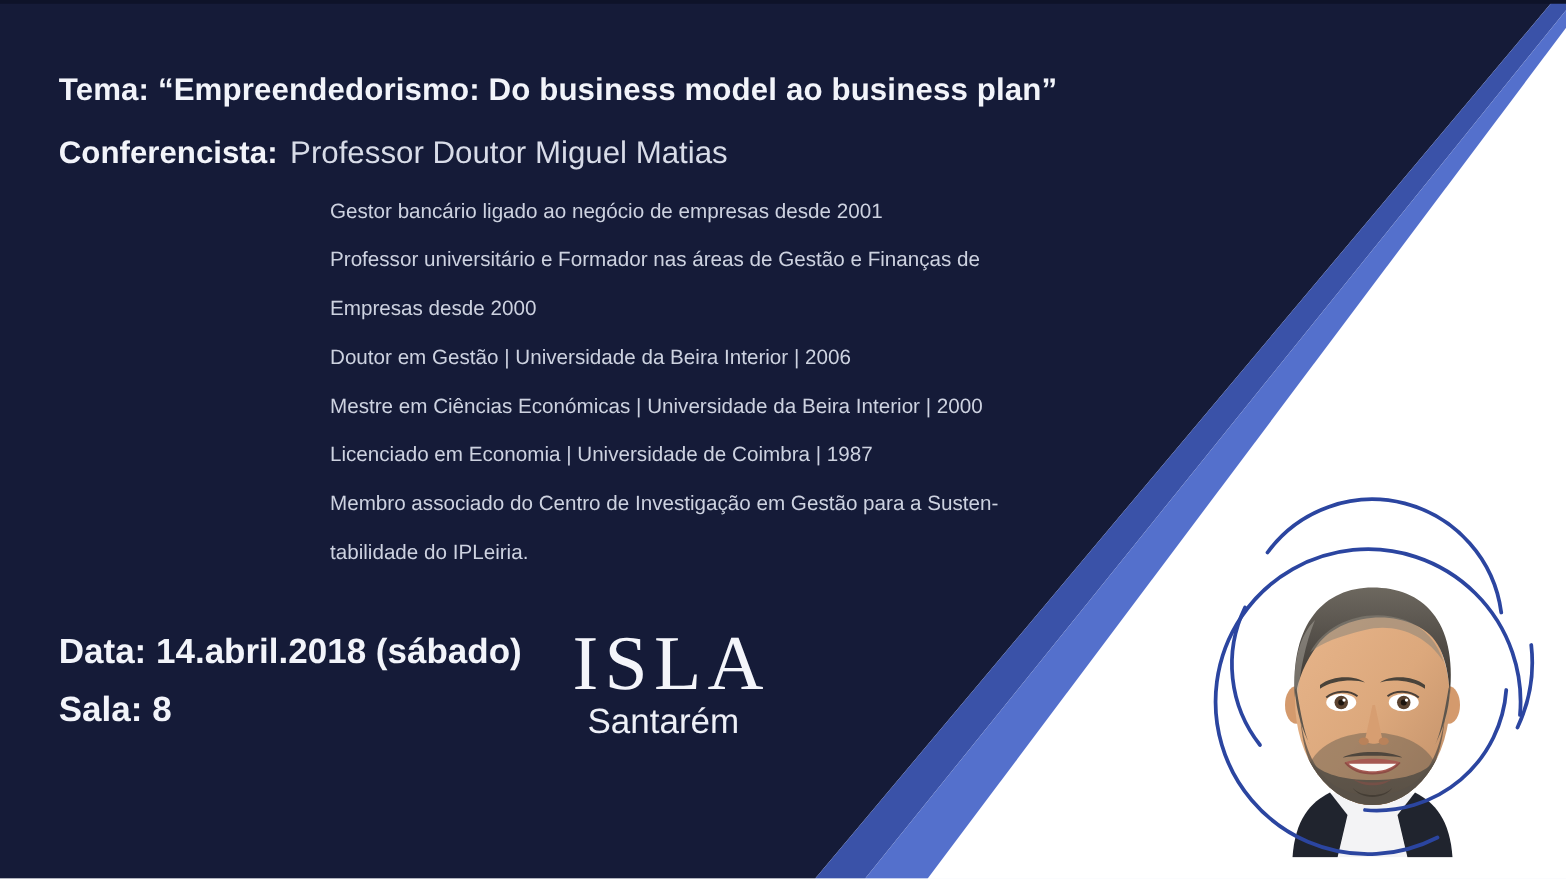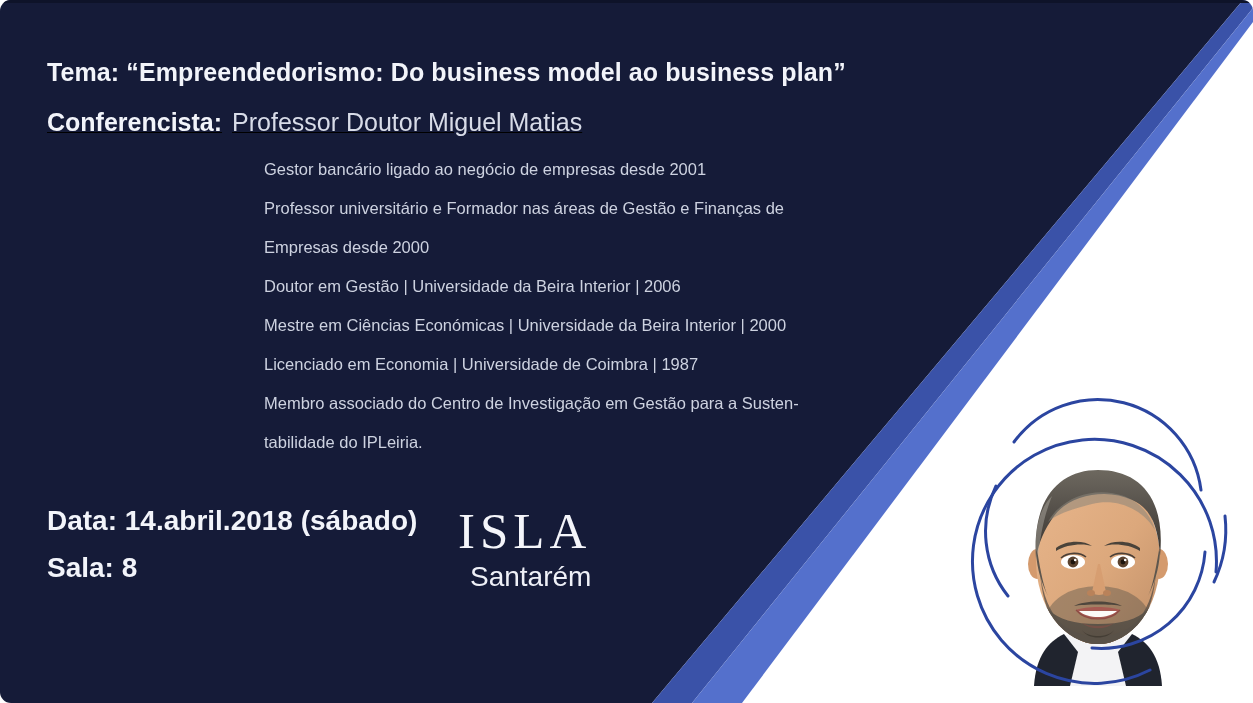--- a/index.html
+++ b/index.html
@@ -8,21 +8,20 @@
     padding: 0;
     background: #ffffff;
   }
   #poster {
     position: relative;
     width: 1253px;
     height: 703px;
     overflow: hidden;
     background: #ffffff;
     font-family: "Liberation Sans", sans-serif;
-    border-radius: 11px;
     -webkit-font-smoothing: antialiased;
   }
 
   
   .band {
     position: absolute;
     top: 0;
     left: 0;
     width: 1253px;
     height: 703px;
@@ -71,21 +70,20 @@
     letter-spacing: 0.1px;
     white-space: nowrap;
   }
 
   .line-conf {
     position: absolute;
     left: 47px;
     top: 110px;
     white-space: nowrap;
     line-height: 1;
-    text-decoration: underline;
   }
   .conf-label {
     font-size: 25px;
     font-weight: 700;
     color: #f2f4fa;
   }
   .conf-name {
     font-size: 25px;
     font-weight: 300;
     color: #d8dce8;
@@ -123,21 +121,21 @@
 
   
   .logo {
     position: absolute;
     left: 458px;
     top: 498px;
     z-index: 11;
   }
   .logo-main {
     font-family: "Liberation Serif", serif;
-    font-size: 51px;
+    font-size: 62px;
     line-height: 66px;
     color: #f4f5fa;
     letter-spacing: 5px;
     display: block;
   }
   .logo-sub {
     font-family: "Liberation Sans", sans-serif;
     font-size: 28px;
     line-height: 30px;
     font-weight: 300;

